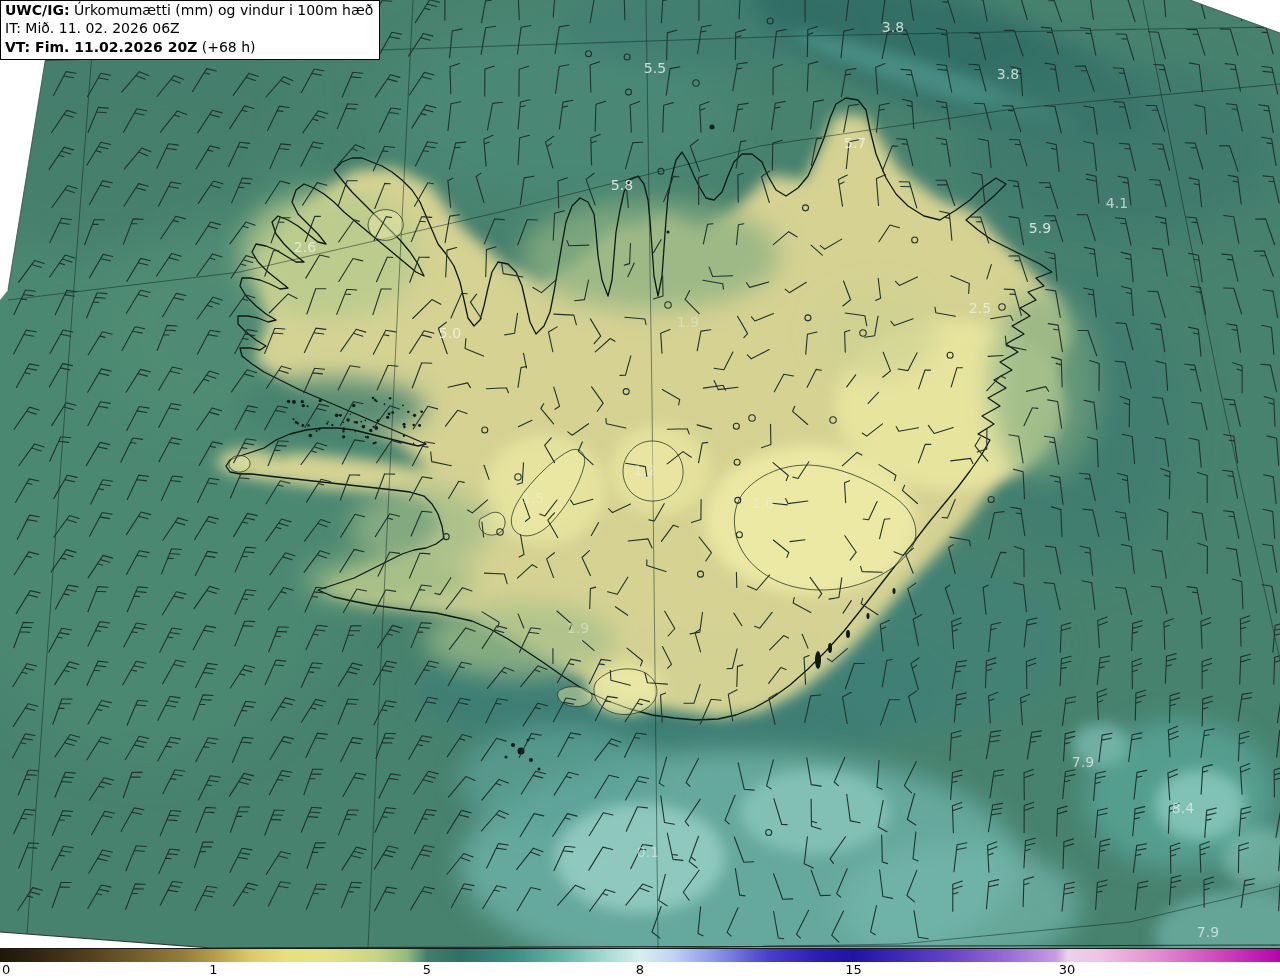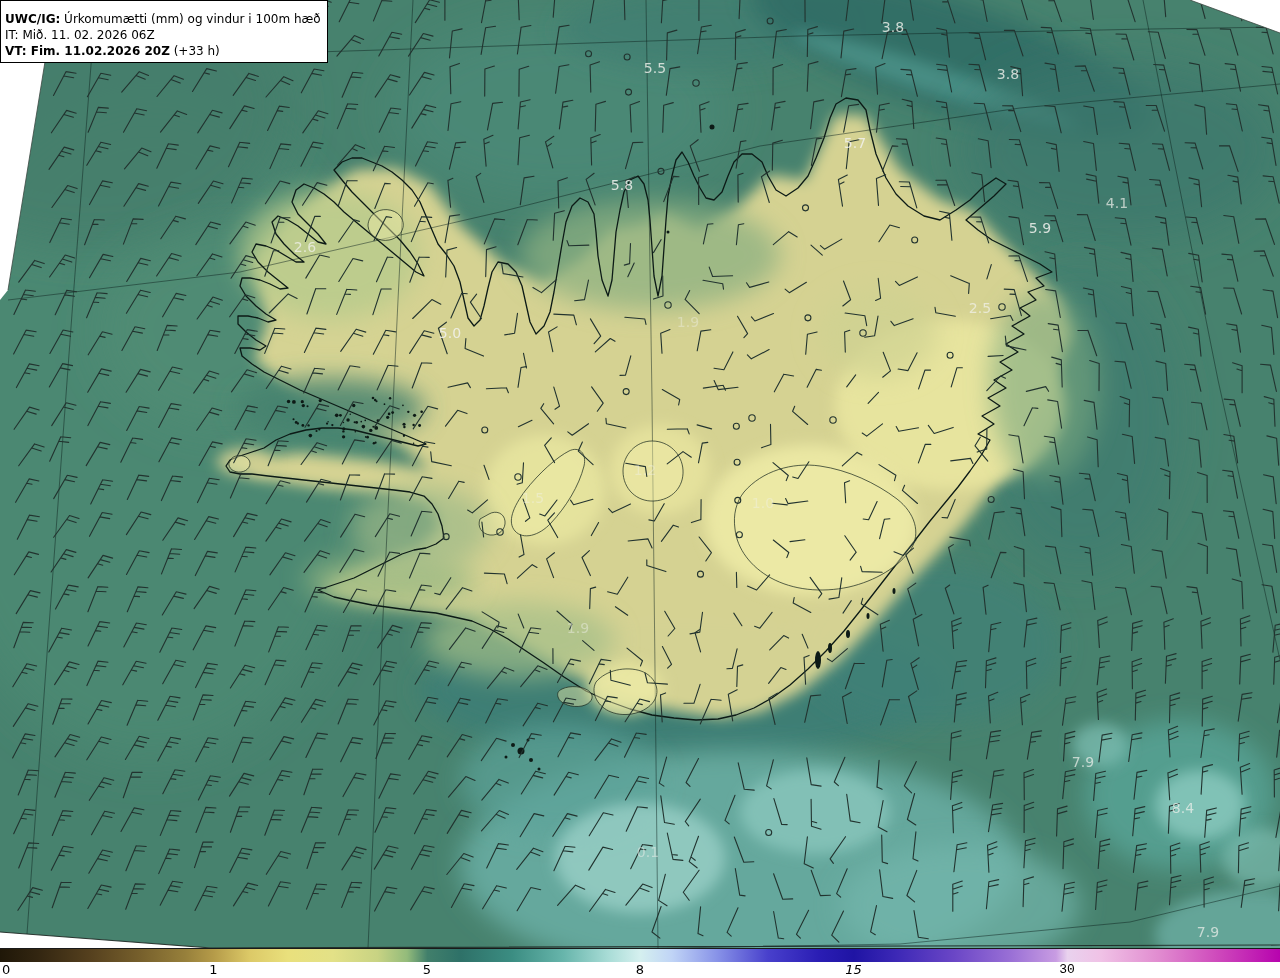--- a/index.html
+++ b/index.html
@@ -1,20 +1,20 @@
 <!DOCTYPE html>
 <html><head>
 <meta charset="utf-8">
 <style>
   html,body{margin:0;padding:0;background:#fff;}
   #stage{position:relative;width:1280px;height:978px;overflow:hidden;background:#fff;
          font-family:"DejaVu Sans","Liberation Sans",sans-serif;}
   #mapsvg{position:absolute;left:0;top:0;}
   .titlebox{position:absolute;left:0;top:0;background:#fff;border:1px solid #000;
-            padding:11px 6px 3px 4px;font-size:12px;line-height:1.32;color:#000;white-space:nowrap;}
+            padding:0 6px 3px 4px;font-size:14px;line-height:1.32;color:#000;white-space:nowrap;}
   .titlebox b{font-weight:bold;}
   .cbar{position:absolute;left:0;top:948px;width:1280px;height:30px;}
   .cbar-grad{position:absolute;left:0;top:0;width:1280px;height:14px;border-top:1px solid #1a1a1a;}
   .cbar-labels{position:absolute;left:0;top:14px;width:1280px;height:16px;background:#fff;
                border-bottom:2px solid #111;}
   .cbar-tick{position:absolute;top:0;font-size:13px;color:#000;transform:translateX(-50%);}
   .cbar-tick.left{transform:none;}
   .cbar-tick.right{transform:translateX(-100%);}
 </style>
 </head>
@@ -1081,28 +1081,28 @@
         <text x="648" y="852" text-anchor="middle" dominant-baseline="central" fill-opacity="0.5">0.1</text>
         <text x="1083" y="762" text-anchor="middle" dominant-baseline="central" fill-opacity="0.7">7.9</text>
         <text x="1183" y="808" text-anchor="middle" dominant-baseline="central" fill-opacity="0.7">8.4</text>
         <text x="1208" y="932" text-anchor="middle" dominant-baseline="central" fill-opacity="0.7">7.9</text>
       </g>
     </svg>
 
   <div class="titlebox">
     <div><b>UWC/IG:</b><span> Úrkomumætti (mm) og vindur i 100m hæð</span></div>
     <div><span>IT: Mið. 11. 02. 2026 06Z</span></div>
-    <div><b>VT: Fim. 11.02.2026 20Z</b><span> (+33 h)</span></div>
+    <div><b>VT: Fim. 11.02.2026 20Z</b><span> (+68 h)</span></div>
   </div>
 
   <div class="cbar">
     <div class="cbar-grad" id="cbarGrad" style="background: linear-gradient(90deg, rgb(31, 23, 8) 0%, rgb(51, 38, 17) 3%, rgb(85, 64, 30) 7%, rgb(119, 96, 44) 11%, rgb(151, 128, 59) 14.5%, rgb(181, 155, 73) 16.7%, rgb(220, 201, 103) 19.5%, rgb(233, 224, 124) 22.5%, rgb(227, 225, 135) 26%, rgb(200, 211, 131) 29.5%, rgb(147, 187, 123) 31.8%, rgb(65, 127, 107) 33.4%, rgb(46, 113, 104) 36%, rgb(59, 141, 130) 40%, rgb(103, 181, 171) 44%, rgb(168, 220, 214) 47.5%, rgb(213, 240, 239) 50%, rgb(192, 212, 246) 52.5%, rgb(136, 147, 232) 56%, rgb(72, 64, 204) 60%, rgb(42, 29, 180) 64%, rgb(31, 20, 164) 66.7%, rgb(60, 40, 182) 70%, rgb(106, 70, 198) 74.5%, rgb(154, 112, 214) 79%, rgb(200, 156, 226) 82.5%, rgb(233, 210, 238) 83.4%, rgb(240, 194, 230) 86%, rgb(225, 140, 208) 90.5%, rgb(207, 75, 188) 95%, rgb(183, 3, 174) 100%);"></div>
     <div class="cbar-labels" id="cbarLabels">
         <span class="cbar-tick left" style="left: 2px;">0</span>
         <span class="cbar-tick" style="left: 213.376px;">1</span>
         <span class="cbar-tick" style="left: 427.008px;">5</span>
         <span class="cbar-tick" style="left: 640px;">8</span>
-        <span class="cbar-tick" style="left: 853.632px; font-style: italic;">15</span>
-        <span class="cbar-tick" style="left: 1067.01px; font-family: Liberation Mono, monospace;">30</span>
+        <span class="cbar-tick" style="left: 853.632px;">15</span>
+        <span class="cbar-tick" style="left: 1067.01px;">30</span>
         <span class="cbar-tick right" style="left: 1296px;">50</span>
       </div>
   </div>
 </div>
 
 </body></html>

